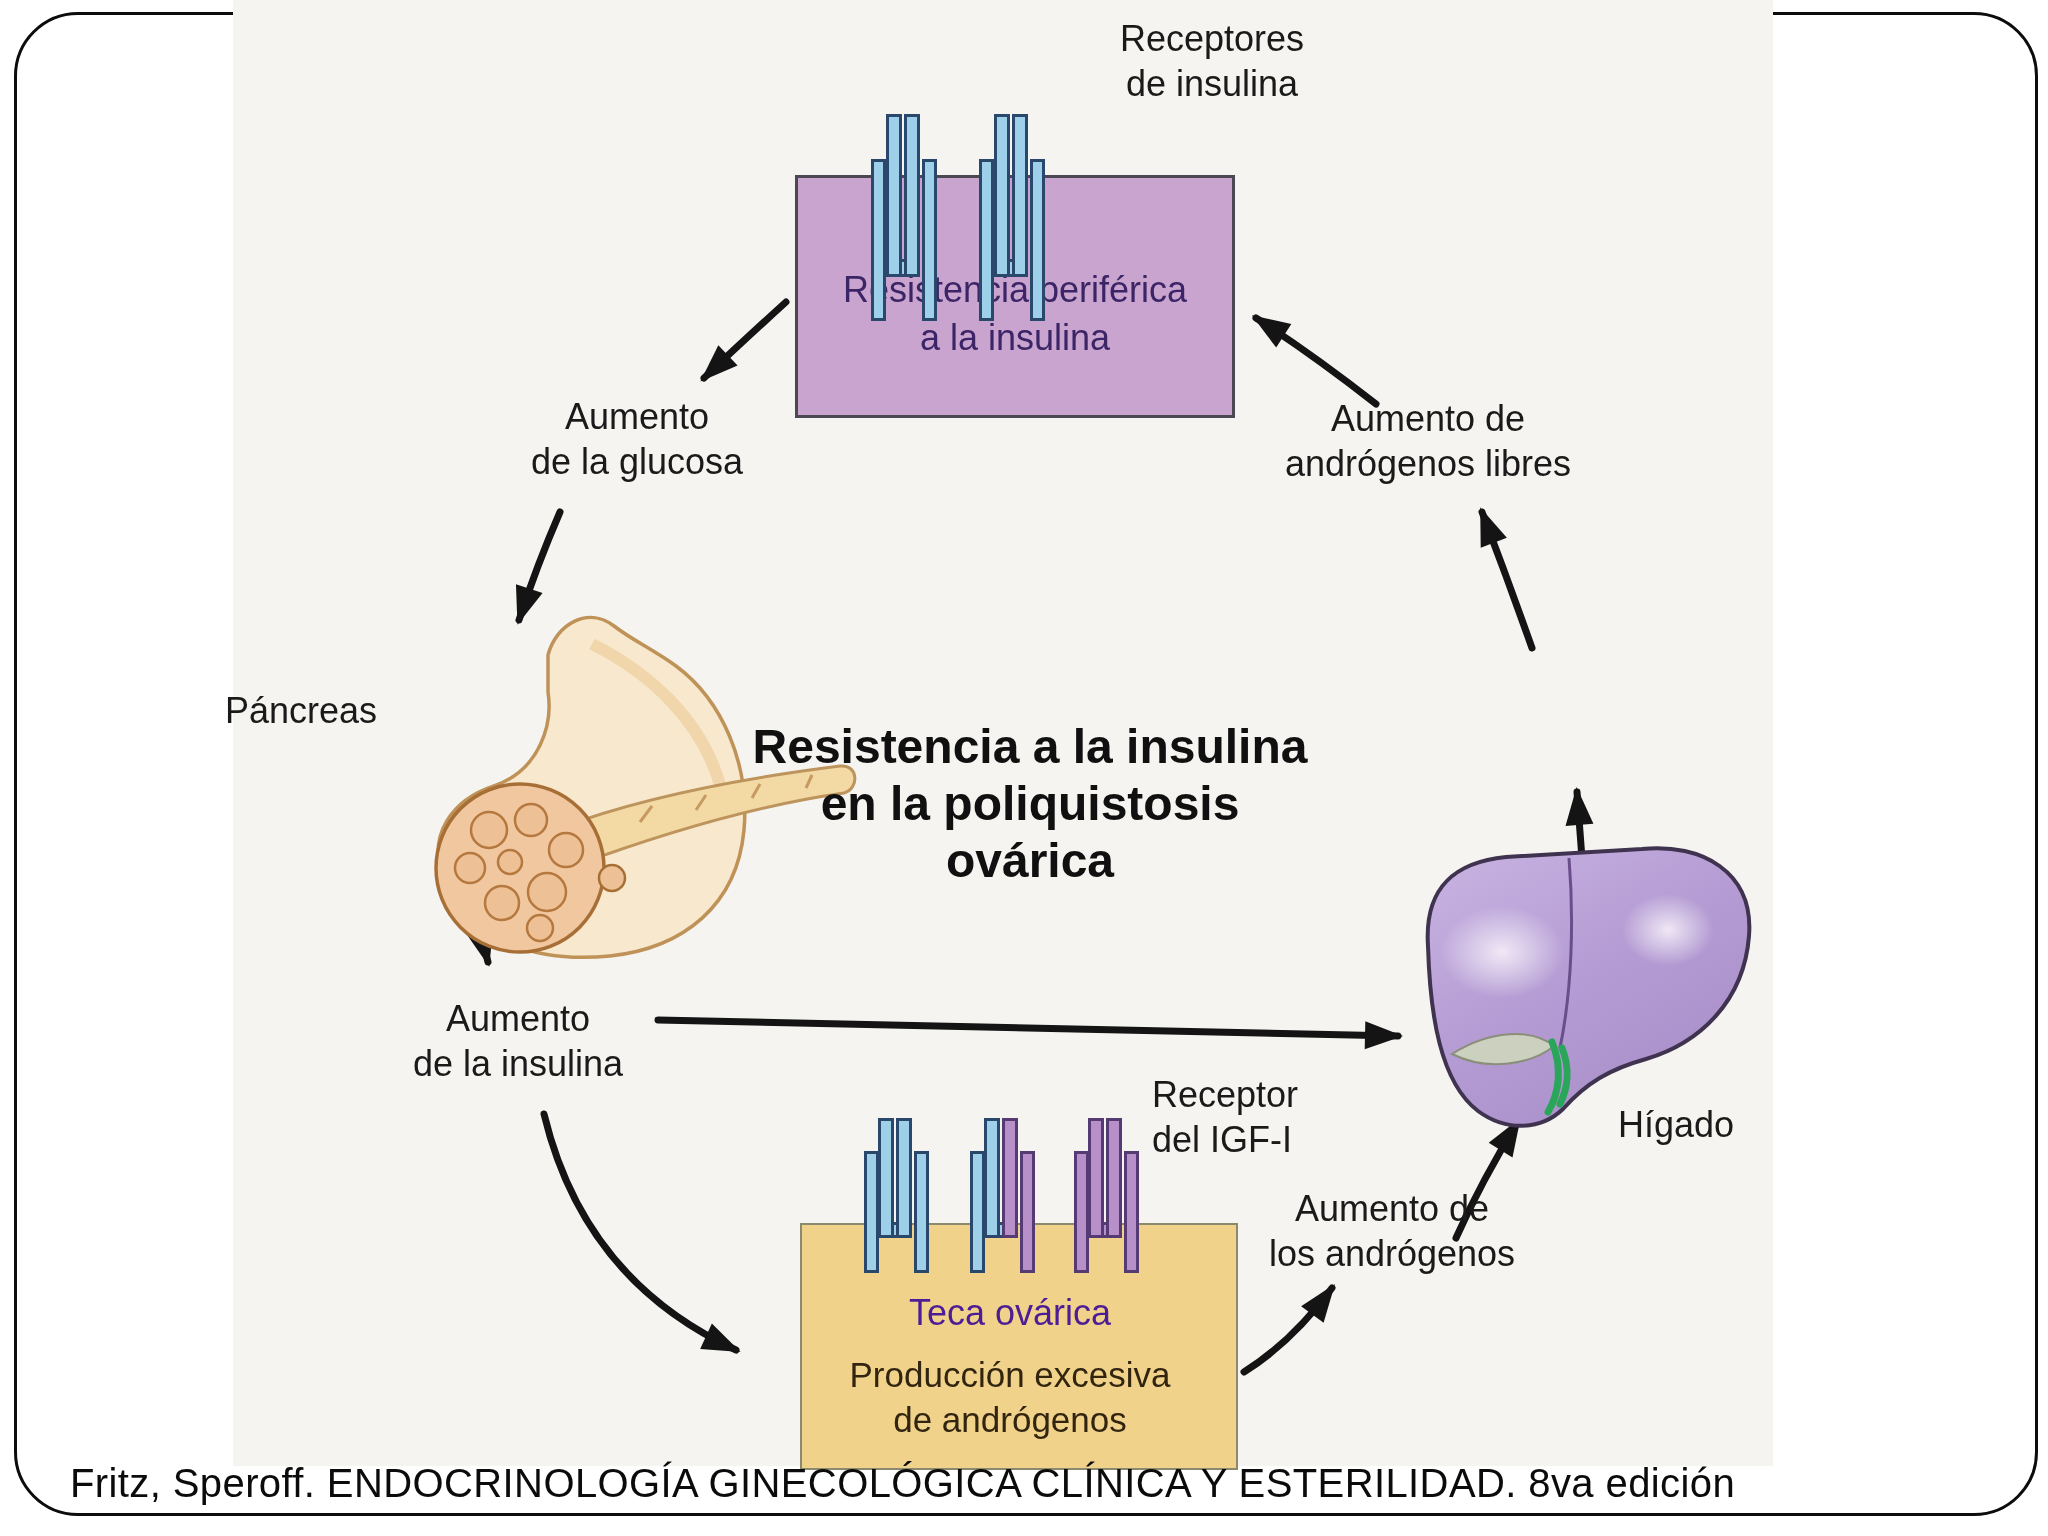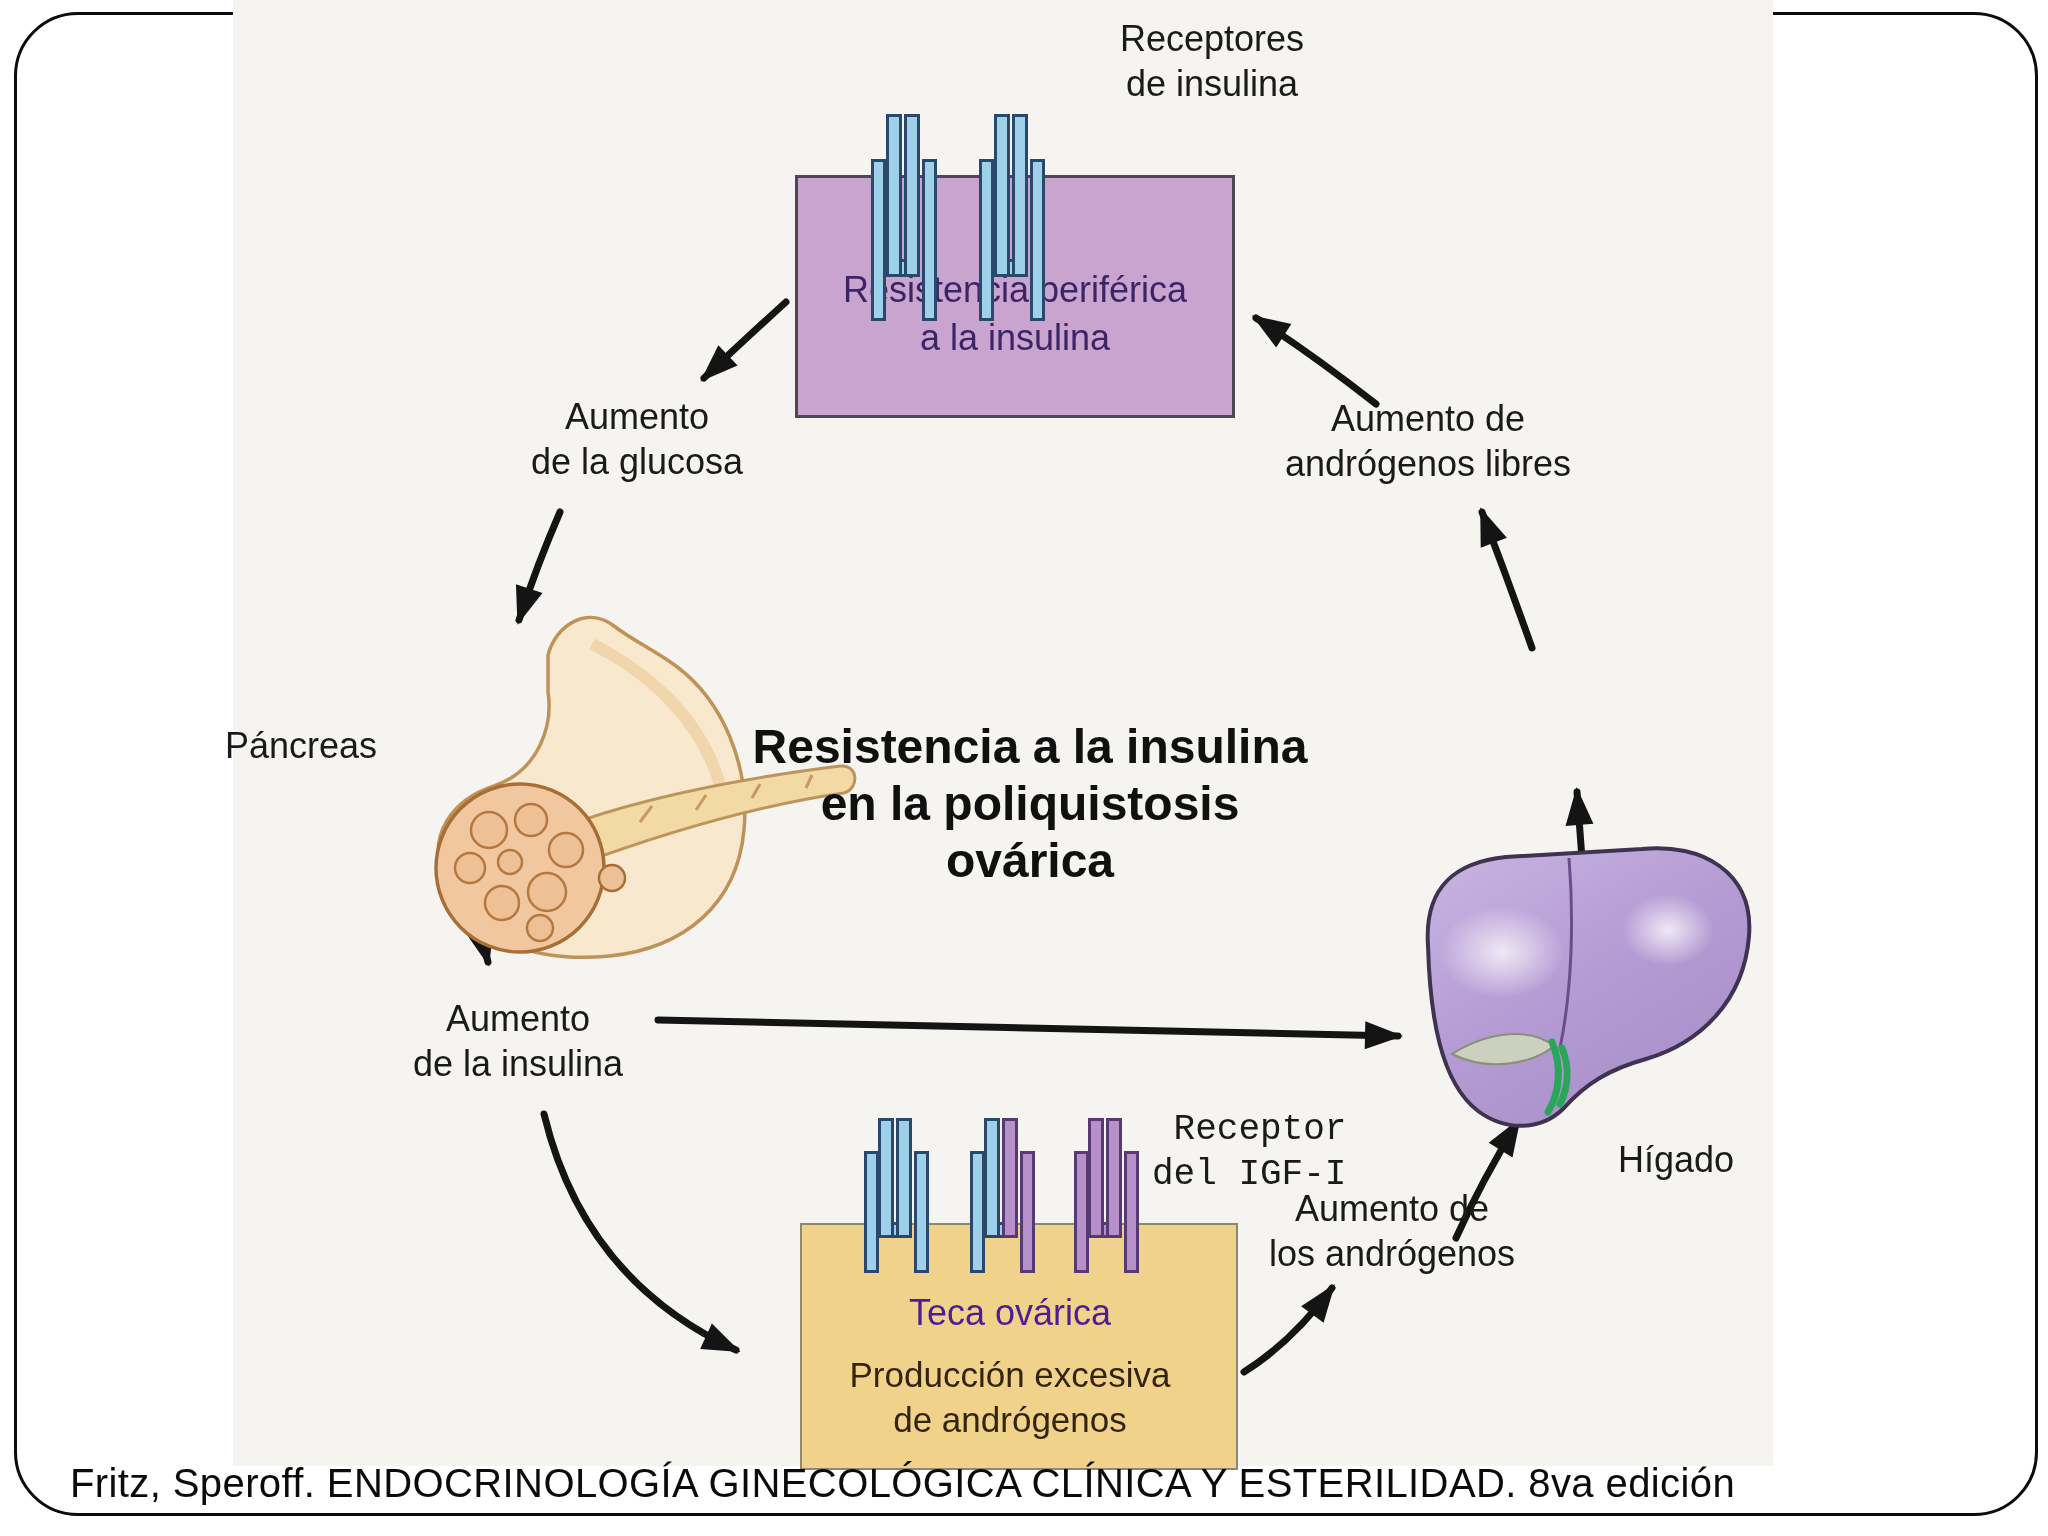--- a/index.html
+++ b/index.html
@@ -43,21 +43,21 @@
   .receptor-sm .inner-l{left:14px;top:0;width:16px;height:120px;}
   .receptor-sm .inner-r{left:32px;top:0;width:16px;height:120px;}
   .receptor-sm .outer-l{left:0;top:33px;width:15px;height:122px;}
   .receptor-sm .outer-r{left:50px;top:33px;width:15px;height:122px;}
   .receptor-sm .conn{left:14px;top:104px;width:34px;height:16px;}
   
   .lbl{
     position:absolute;z-index:6;color:#1a1a1a;font-size:36px;line-height:45px;
     text-align:center;white-space:pre-line;transform:translateX(-50%);
   }
-  .lbl.left-align{transform:none;text-align:right;margin-top:35px;}
+  .lbl.left-align{transform:none;text-align:left;}
   .fig-title{
     position:absolute;z-index:6;color:#101010;font-weight:bold;font-size:48px;line-height:57px;
     text-align:center;white-space:pre-line;transform:translateX(-50%);
   }
   .theca-label{position:absolute;z-index:6;color:#4c1d95;font-size:36px;text-align:center;transform:translateX(-50%);white-space:pre-line;}
   .overprod-label{position:absolute;z-index:6;color:#32250f;font-size:35px;line-height:45px;text-align:center;transform:translateX(-50%);white-space:pre-line;}
   .citation{
     position:absolute;z-index:7;left:70px;top:1461px;font-size:40px;color:#0b0b0b;letter-spacing:0.4px;
     white-space:nowrap;
   }
@@ -186,21 +186,21 @@
   <div class="lbl" style="left:1212px;top:16px;">Receptores
 de insulina</div>
   <div class="lbl" style="left:637px;top:394px;">Aumento
 de la glucosa</div>
   <div class="lbl left-align" style="left:225px;top:688px;">Páncreas</div>
   <div class="fig-title" style="left:1030px;top:718px;">Resistencia a la insulina
 en la poliquistosis
 ovárica</div>
   <div class="lbl" style="left:518px;top:996px;">Aumento
 de la insulina</div>
-  <div class="lbl left-align" style="left:1152px;top:1072px;font-family:Liberation Mono, monospace;">Receptor
+  <div class="lbl left-align" style="left:1152px;top:1072px;">Receptor
 del IGF-I</div>
   <div class="lbl" style="left:1392px;top:1186px;">Aumento de
 los andrógenos</div>
   <div class="lbl left-align" style="left:1618px;top:1102px;">Hígado</div>
   <div class="lbl" style="left:1428px;top:396px;">Aumento de
 andrógenos libres</div>
 
   <div class="citation">Fritz, Speroff. ENDOCRINOLOGÍA GINECOLÓGICA CLÍNICA Y ESTERILIDAD. 8va edición</div>
 
 </div>

